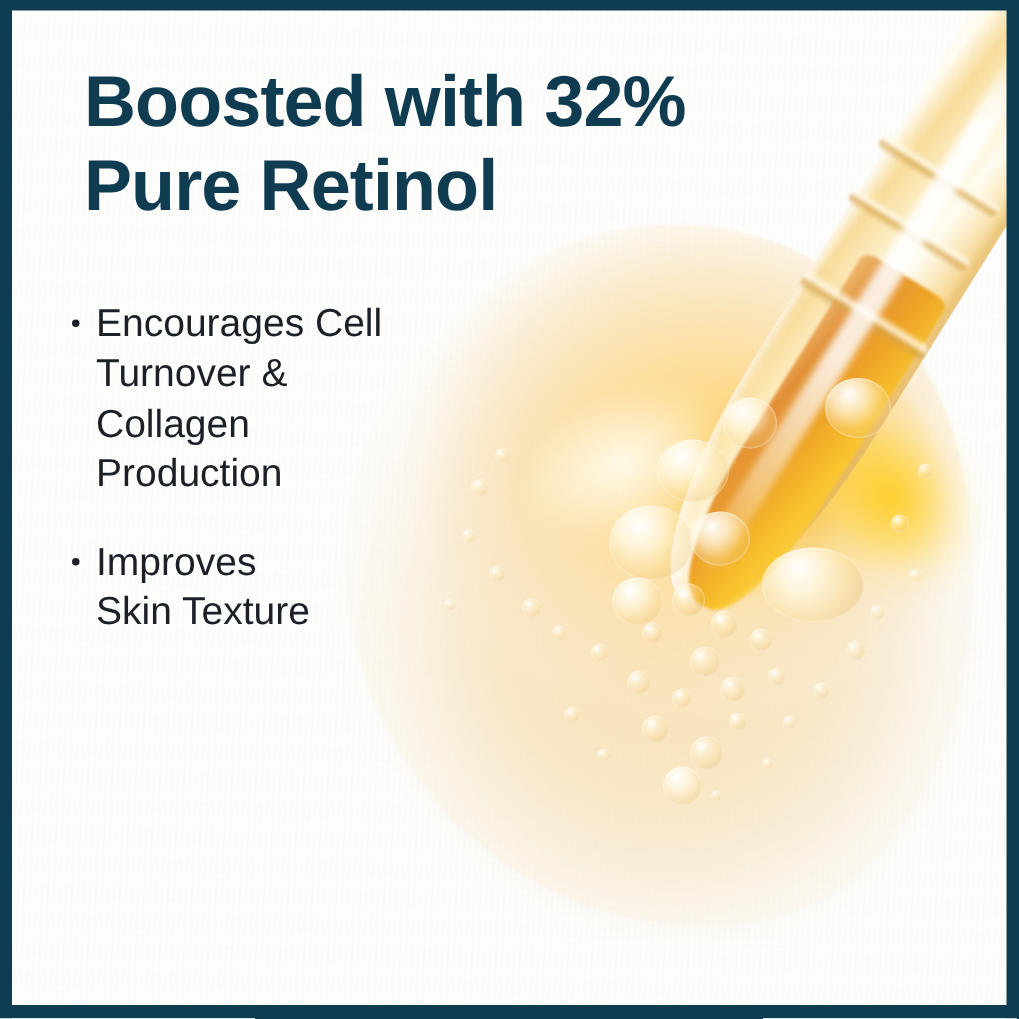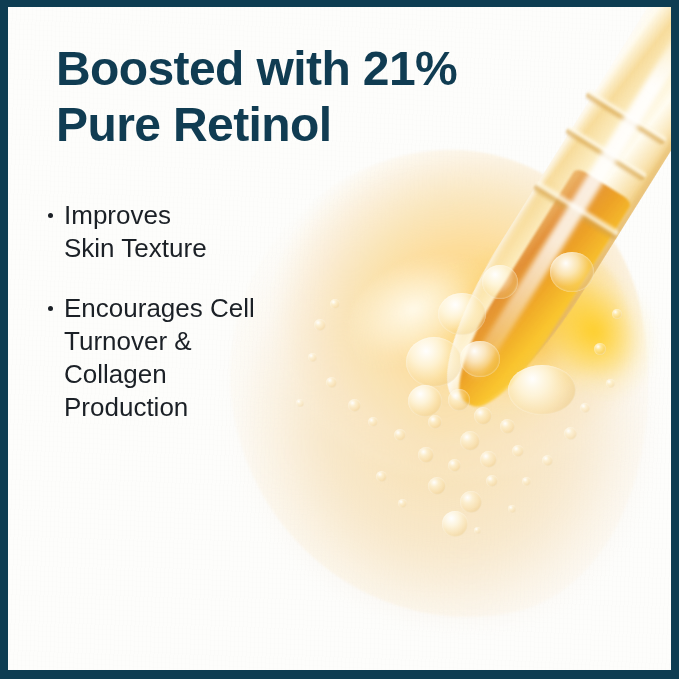--- a/index.html
+++ b/index.html
@@ -385,36 +385,36 @@
         <div class="bub" style="left:368px;top:464px;width:11px;height:11px;"></div>
         <div class="bub" style="left:598px;top:372px;width:9px;height:9px;"></div>
         <div class="bub" style="left:586px;top:336px;width:12px;height:12px;"></div>
         <div class="bub" style="left:604px;top:302px;width:10px;height:10px;"></div>
       </div>
     </div>
 
     <div class="paper-texture"></div>
 
     <div class="content">
-      <h1 class="headline">Boosted with 21%
+      <h1 class="headline">Boosted with 32%
 Pure Retinol</h1>
 
       <ul class="bullet-list">
-        <li class="bullet-item">
-          <span class="bullet-dot"></span>
-          <span class="bullet-text">Improves
-Skin Texture</span>
-        </li>
         <li class="bullet-item">
           <span class="bullet-dot"></span>
           <span class="bullet-text">Encourages Cell
 Turnover &amp;
 Collagen
 Production</span>
         </li>
+        <li class="bullet-item">
+          <span class="bullet-dot"></span>
+          <span class="bullet-text">Improves
+Skin Texture</span>
+        </li>
       </ul>
     </div>
   </div>
 
   <div class="frame-edge frame-top"></div>
   <div class="frame-edge frame-bottom"></div>
   <div class="frame-edge frame-left"></div>
   <div class="frame-edge frame-right"></div>
 
 </div>

